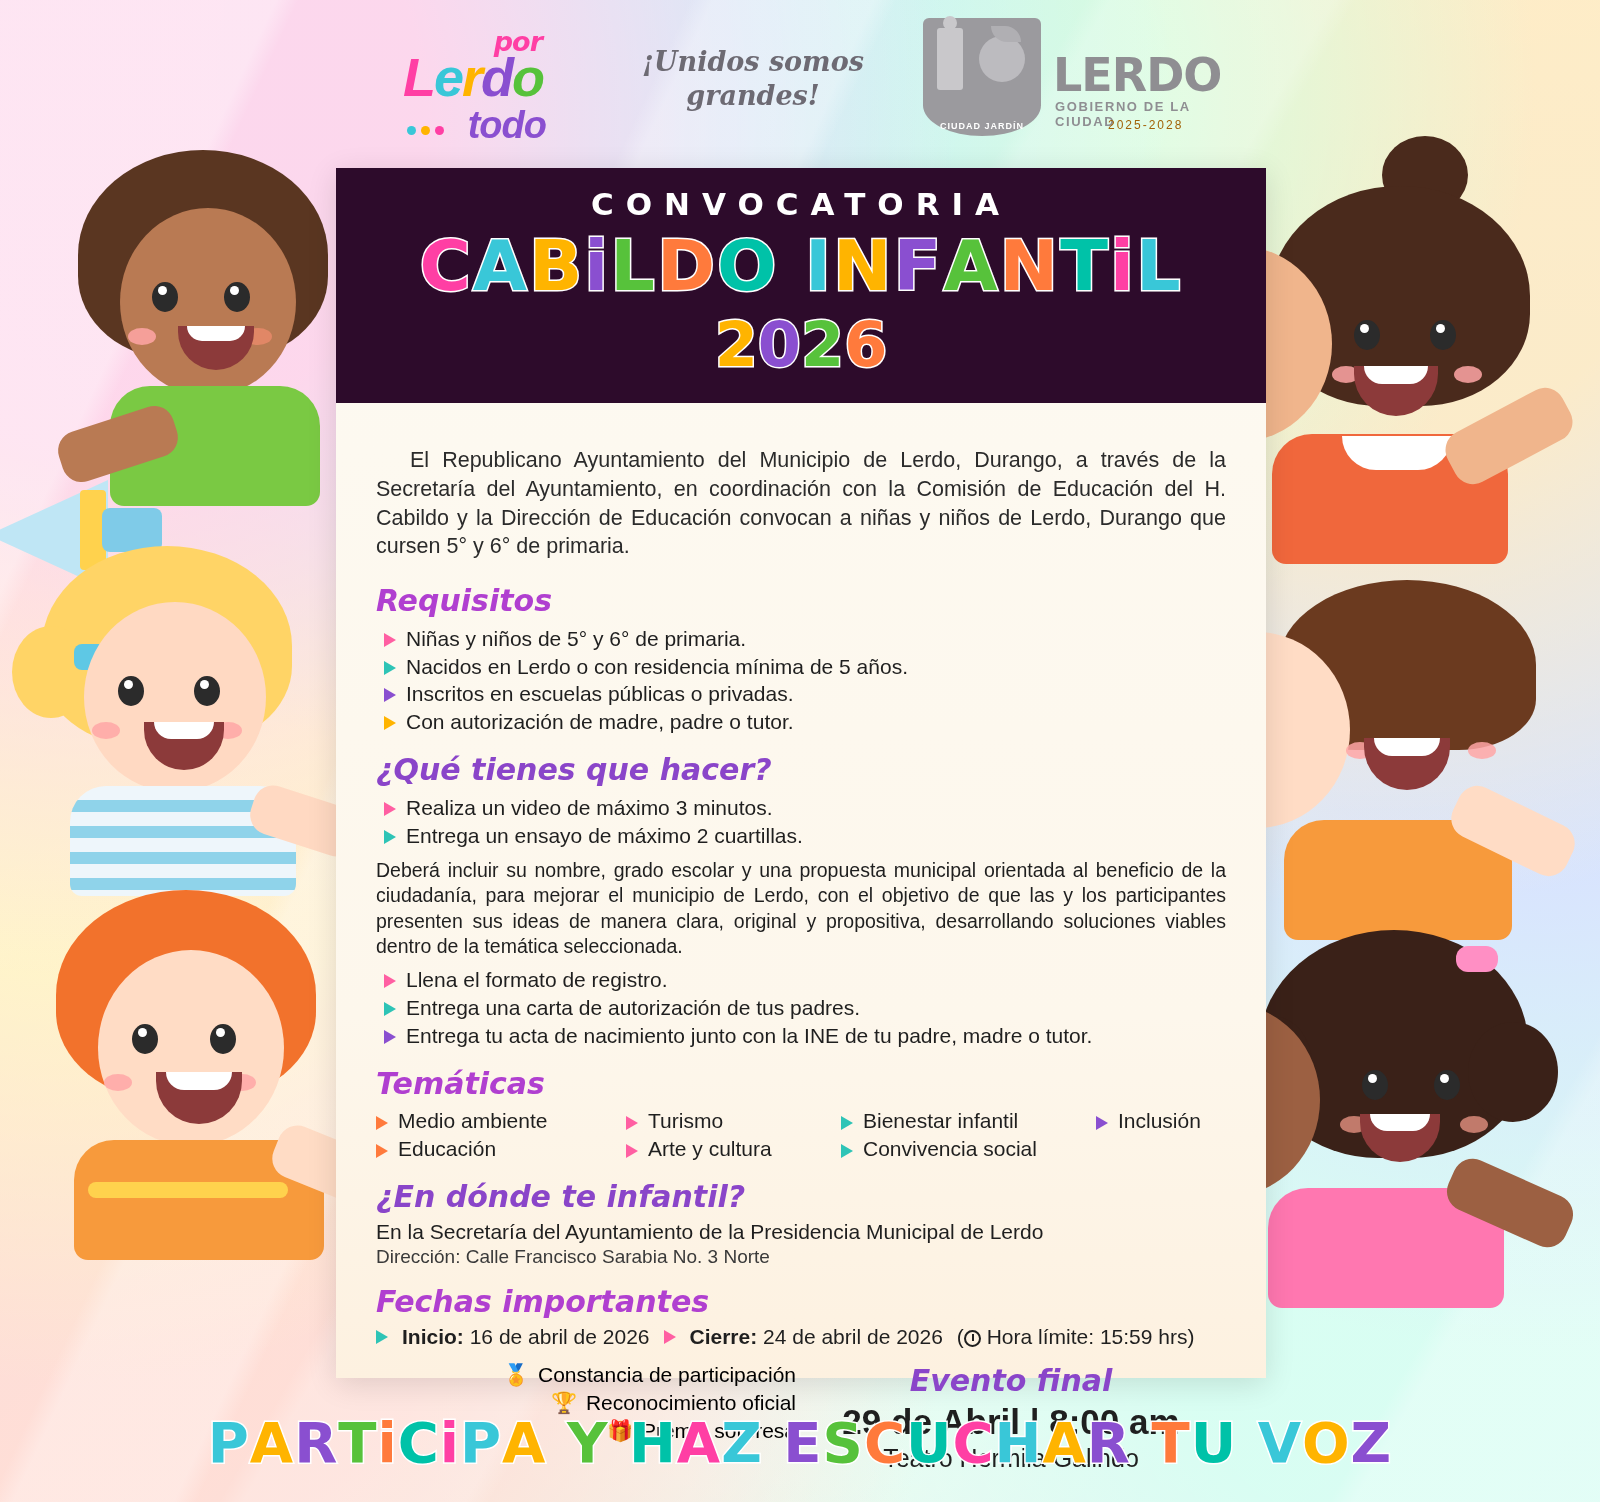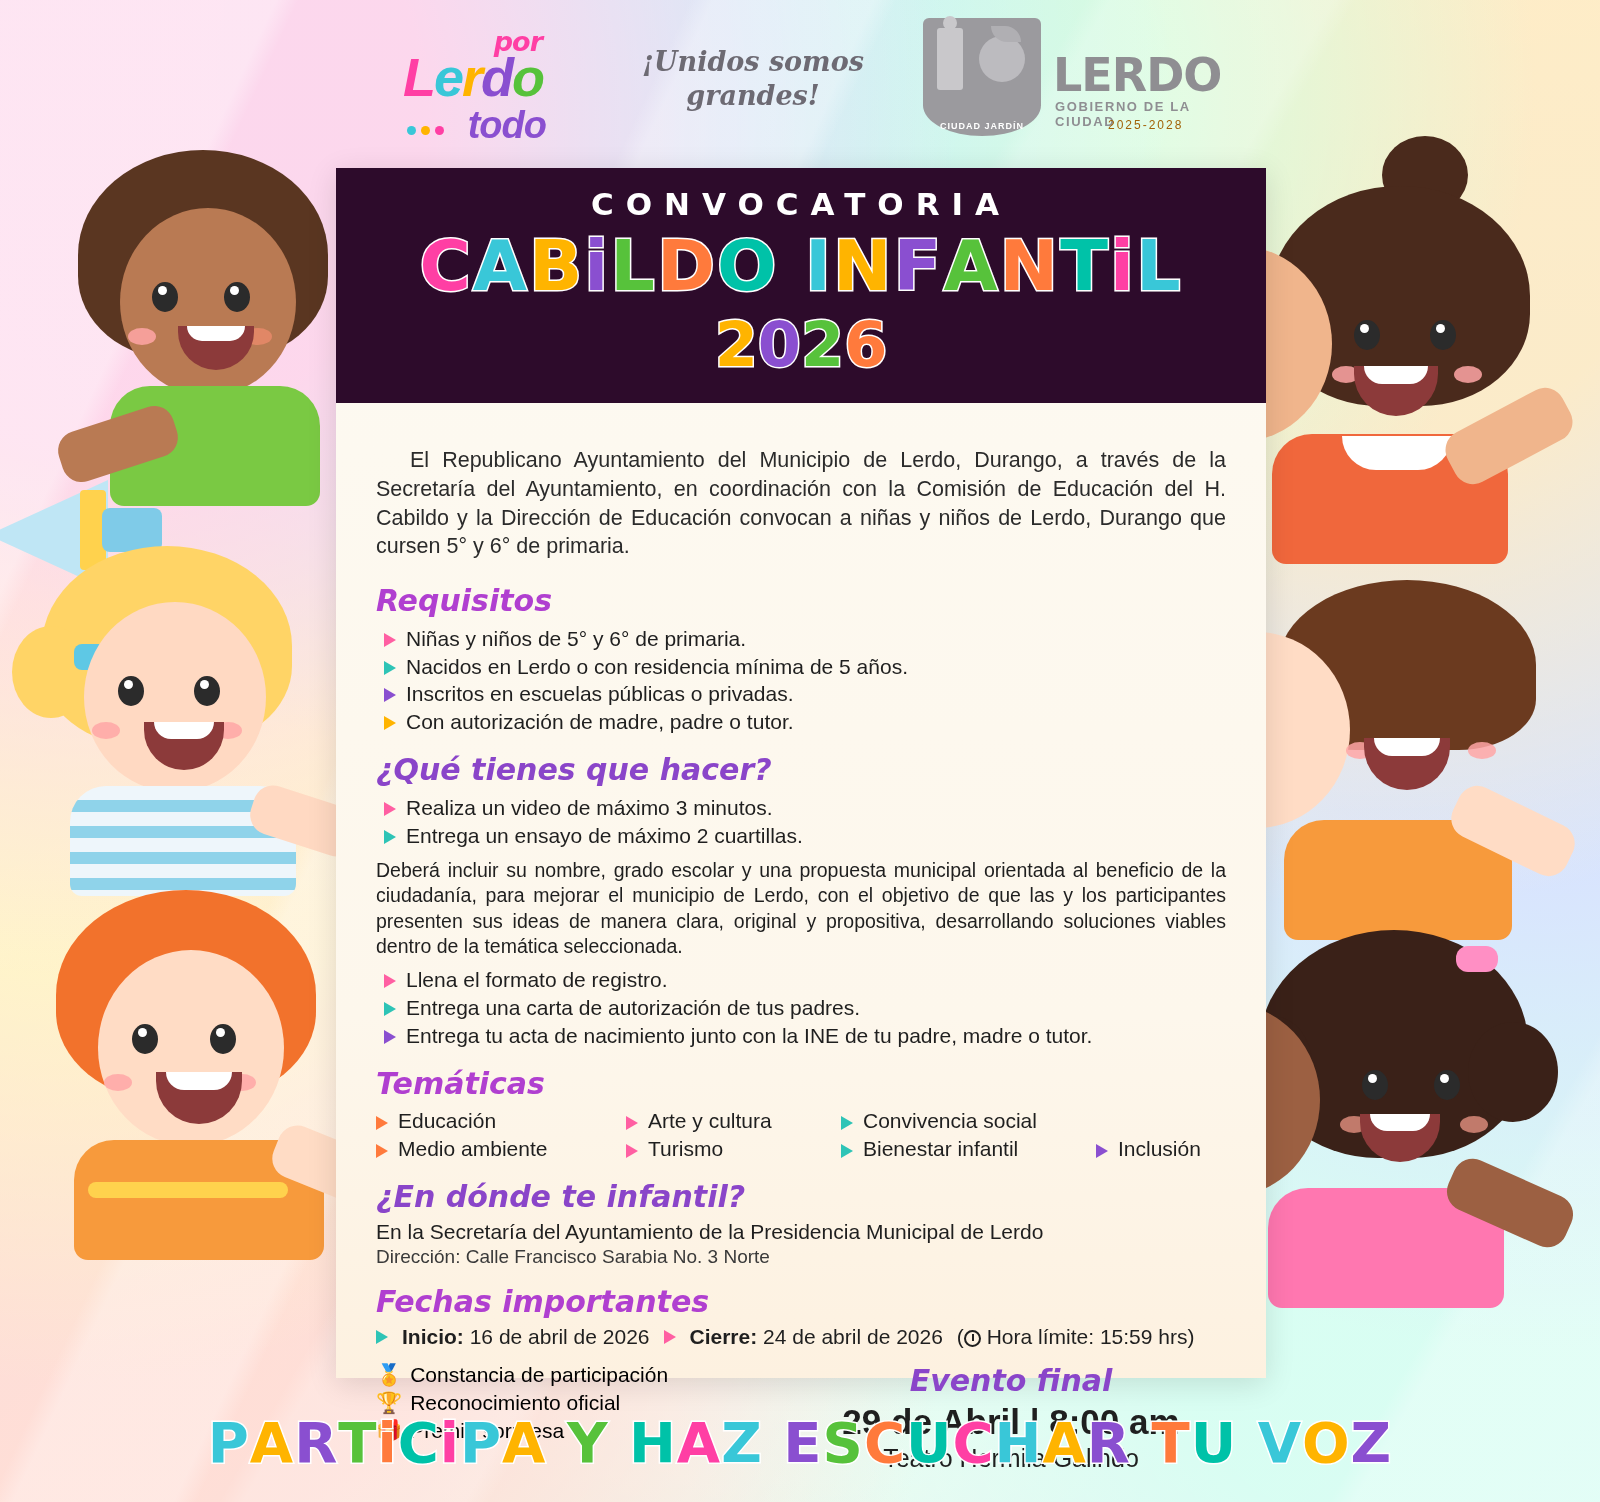--- a/index.html
+++ b/index.html
@@ -233,21 +233,21 @@
   .dates{ display:flex; align-items:center; gap:14px; font-size:21px; color:#1f1f1f; }
   .dates .tri{ width:0;height:0;border-top:7px solid transparent;border-bottom:7px solid transparent;border-left:12px solid #2ec4b6;}
   .dates .tri.pink{ border-left-color:#ff5fa2; }
   .dates b{ font-weight:bold; }
   .clock{ display:inline-block; width:17px;height:17px;border:2px solid #1f1f1f;border-radius:50%; position:relative; vertical-align:-3px;}
   .clock::after{content:"";position:absolute;left:6px;top:2px;width:2px;height:7px;background:#1f1f1f;}
 
   .bottom { display:flex; margin-top:10px; }
   .prizes{ width:420px; }
   .prizes ul{ list-style:none; margin:4px 0 0; padding:0;}
-  .prizes li{ font-size:21px; margin:4px 0; }
+  .prizes li{ font-size:21px; margin:4px 0;text-align:right; }
   .prizes li .emo{ margin-right:8px; }
   .final { flex:1; text-align:center; padding-top:4px; }
   .final .fin-title{
     font-family:"DejaVu Sans", sans-serif; font-weight:bold; font-style:italic;
     color:#8a45c9; font-size:30px;
   }
   .final .fin-date{ font-size:35px; font-weight:bold; color:#1f1f1f; margin-top:4px; }
   .final .fin-place{ font-size:25px; color:#1f1f1f; margin-top:2px;}
 
   
@@ -405,30 +405,30 @@
       </ul>
     <p class="para-sub">Deberá incluir su nombre, grado escolar y una propuesta municipal orientada al beneficio de la ciudadanía, para mejorar el municipio de Lerdo, con el objetivo de que las y los participantes presenten sus ideas de manera clara, original y propositiva, desarrollando soluciones viables dentro de la temática seleccionada.</p>
     <ul class="bullets" id="qh-list2">
         <li><span class="tri" style="border-left-color: rgb(255, 95, 162);"></span><span>Llena el formato de registro.</span></li>
         <li><span class="tri" style="border-left-color: rgb(46, 196, 182);"></span><span>Entrega una carta de autorización de tus padres.</span></li>
         <li><span class="tri" style="border-left-color: rgb(138, 79, 208);"></span><span>Entrega tu acta de nacimiento junto con la INE de tu padre, madre o tutor.</span></li>
       </ul>
 
     <h2 class="sec">Temáticas</h2>
     <div class="themes">
-      <div class="row" id="themes-row2">
-          <div class="item c1"><span class="tri" style="border-left-color: rgb(255, 122, 60);"></span><span>Educación</span></div>
-          <div class="item c2"><span class="tri" style="border-left-color: rgb(255, 95, 162);"></span><span>Arte y cultura</span></div>
-          <div class="item c3"><span class="tri" style="border-left-color: rgb(46, 196, 182);"></span><span>Convivencia social</span></div>
-        </div>
       <div class="row" id="themes-row1">
           <div class="item c1"><span class="tri" style="border-left-color: rgb(255, 122, 60);"></span><span>Medio ambiente</span></div>
           <div class="item c2"><span class="tri" style="border-left-color: rgb(255, 95, 162);"></span><span>Turismo</span></div>
           <div class="item c3"><span class="tri" style="border-left-color: rgb(46, 196, 182);"></span><span>Bienestar infantil</span></div>
           <div class="item c4"><span class="tri" style="border-left-color: rgb(138, 79, 208);"></span><span>Inclusión</span></div>
+        </div>
+      <div class="row" id="themes-row2">
+          <div class="item c1"><span class="tri" style="border-left-color: rgb(255, 122, 60);"></span><span>Educación</span></div>
+          <div class="item c2"><span class="tri" style="border-left-color: rgb(255, 95, 162);"></span><span>Arte y cultura</span></div>
+          <div class="item c3"><span class="tri" style="border-left-color: rgb(46, 196, 182);"></span><span>Convivencia social</span></div>
         </div>
     </div>
 
     <h2 class="sec purple">¿En dónde te infantil?</h2>
     <div class="reg-line">En la Secretaría del Ayuntamiento de la Presidencia Municipal de Lerdo</div>
     <div class="reg-sub">Dirección: Calle Francisco Sarabia No. 3 Norte</div>
 
     <h2 class="sec">Fechas importantes</h2>
     <div class="dates">
       <span class="tri"></span>

